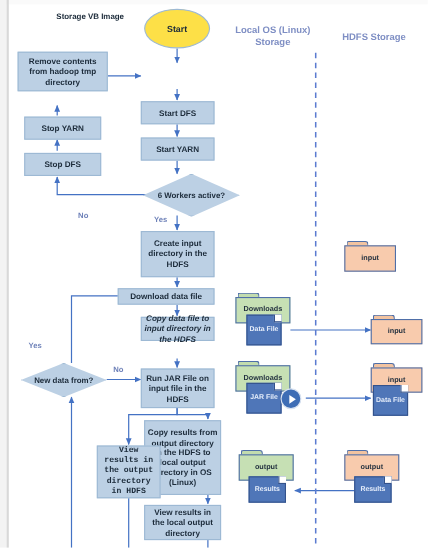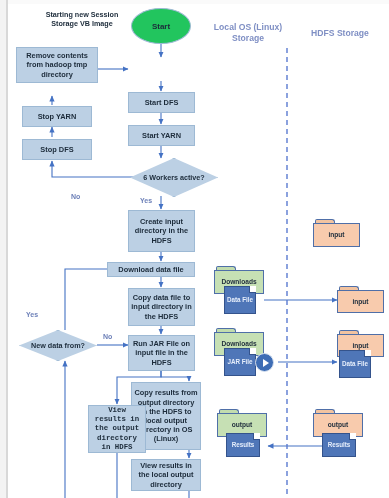--- a/index.html
+++ b/index.html
@@ -17,21 +17,21 @@
 
   
   .node{position:absolute;box-sizing:border-box;
         background:#bcd0e4;border:1px solid #9db9d4;
         color:#1c2b3a;font-size:7.4px;line-height:9.2px;
         display:flex;align-items:center;justify-content:center;
         text-align:center;padding:1px 2px;font-weight:600;}
 
   
   .oval{position:absolute;box-sizing:border-box;
-        background:#22c55e;border:1px solid #9db9d4;border-radius:50%;
+        background:#fde047;border:1px solid #9db9d4;border-radius:50%;
         color:#1c2b3a;font-size:8px;font-weight:700;
         display:flex;align-items:center;justify-content:center;text-align:center;}
 
   
   .diamond{position:absolute;}
   .diamond .dshape{position:absolute;inset:0;background:#bcd0e4;
         border:1px solid #9db9d4;
         clip-path:polygon(50% 0,100% 50%,50% 100%,0 50%);}
   .diamond .dtxt{position:absolute;inset:0;display:flex;align-items:center;
         justify-content:center;text-align:center;color:#1c2b3a;
@@ -142,41 +142,40 @@
       <path d="M322,446 L268,446"></path>
     </g>
 
     <path d="M287,48 L287,498" stroke="#5b7bd0" stroke-width="1.4" stroke-dasharray="5,4" fill="none"></path>
   </svg>
 
   <div class="colhead" style="left:205px;top:22px;width:86px;">Local OS (Linux) Storage</div>
   <div class="colhead" style="left:300px;top:28px;width:80px;">HDFS Storage</div>
 
   <div class="note" style="left:30px;top:10px;width:104px;">
-    <div>Starting new Session</div>
     <div>Storage VB Image</div>
   </div>
 
   <div class="oval" style="left:131px;top:8px;width:60px;height:36px;">Start</div>
 
 
   <div class="node" style="left:128px;top:92px;width:67px;height:21px;">Start DFS</div>
 
   <div class="node" style="left:128px;top:125px;width:67px;height:21px;">Start YARN</div>
 
   <div class="diamond" style="left:130px;top:158px;width:88px;height:39px;">
     <div class="dshape"></div>
     <div class="dtxt">6 Workers active?</div>
   </div>
 
   <div class="node" style="left:128px;top:210px;width:67px;height:42px;">Create input directory in the HDFS</div>
 
   <div class="node" style="left:107px;top:262px;width:88px;height:15px;">Download data file</div>
 
-  <div class="node" style="left:128px;top:288px;width:67px;height:38px;">Copy data file to input directory in the HDFS</div>
+  <div class="node" style="left:128px;top:288px;width:67px;height:22px;font-style:italic;">Copy data file to input directory in the HDFS</div>
 
   <div class="node" style="left:128px;top:335px;width:67px;height:36px;">Run JAR File on input file in the HDFS</div>
 
   <div class="node" style="left:131px;top:382px;width:70px;height:68px;">Copy results from output directory in the HDFS to local output directory in OS (Linux)</div>
 
   <div class="node" style="left:131px;top:459px;width:70px;height:32px;">View results in the local output directory</div>
 
   <div class="node" style="left:88px;top:405px;width:58px;height:48px;font-family:Liberation Mono, monospace;">View results in the output directory in HDFS</div>
 
   <div class="diamond" style="left:19px;top:330px;width:78px;height:31px;">

